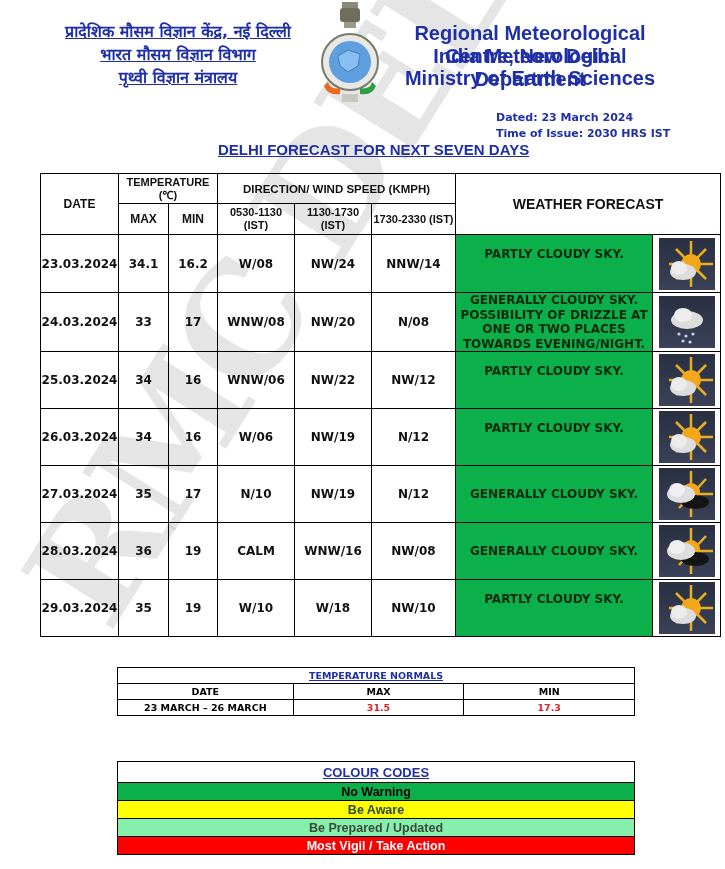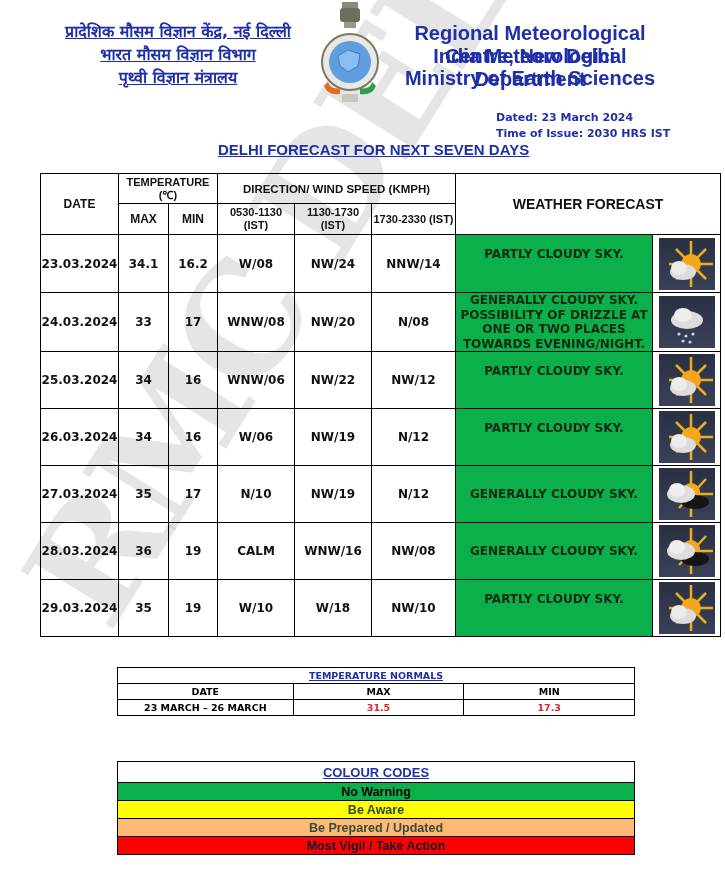--- a/index.html
+++ b/index.html
@@ -273,19 +273,19 @@
       </tr>
   </tbody>
     <tbody id="cc-body">
       <tr>
         <td style="background: rgb(11, 176, 74); color: #000000;">No Warning</td>
       </tr>
       <tr>
         <td style="background: rgb(255, 255, 0); color: rgb(47, 74, 42);">Be Aware</td>
       </tr>
       <tr>
-        <td style="background: #fdba74; color: rgb(59, 74, 58);">Be Prepared / Updated</td>
-      </tr>
-      <tr>
-        <td style="background: rgb(255, 0, 0); color: #0f172a;">Most Vigil / Take Action</td>
+        <td style="background: #86efac; color: rgb(59, 74, 58);">Be Prepared / Updated</td>
+      </tr>
+      <tr>
+        <td style="background: rgb(255, 0, 0); color: #ffffff;">Most Vigil / Take Action</td>
       </tr>
     </tbody>
 </table>
 
 </body></html>

